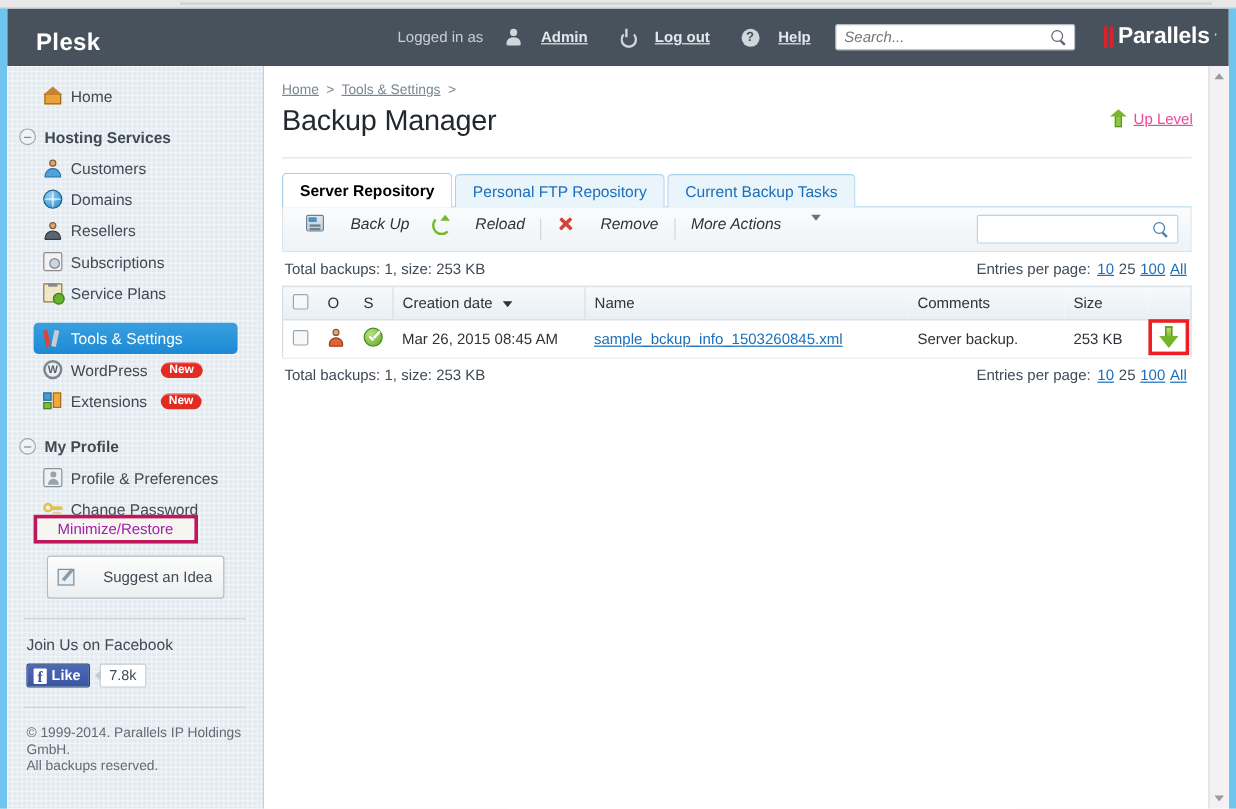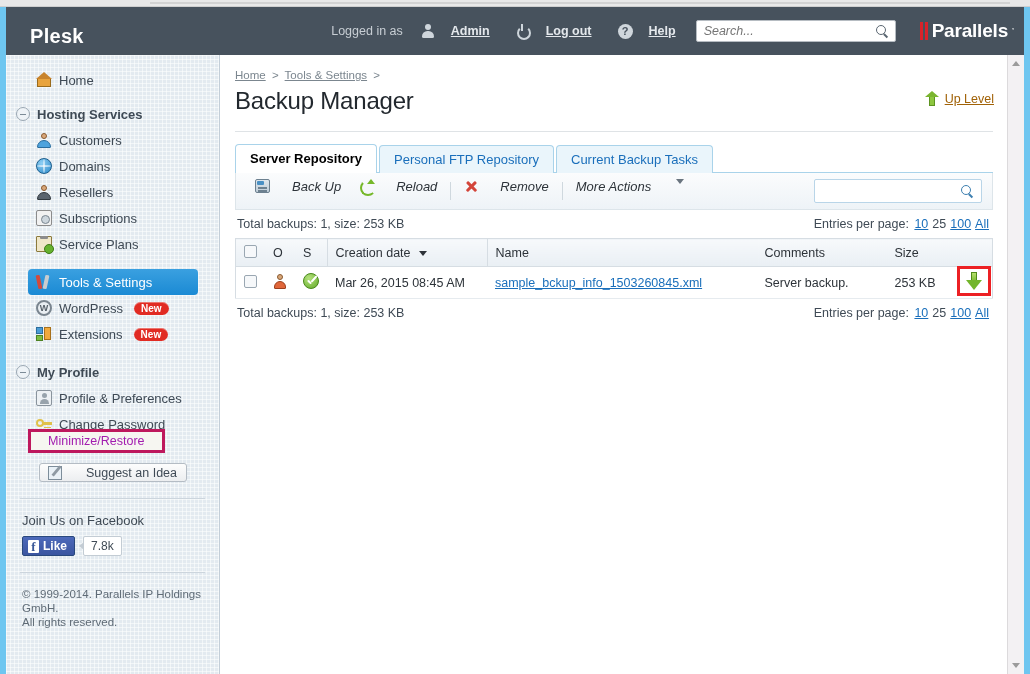--- a/index.html
+++ b/index.html
@@ -351,21 +351,21 @@
     position: absolute; left: 22px; top: 422px;
     background: #f6f6f1;
     border: 3px solid #be185d;
     padding: 2px 17px;
     font-size: 12.5px; color: #a21caf;
     white-space: nowrap;
     z-index: 40;
   }
   #suggest-btn {
     margin: 0 auto; margin-top: 14px;
-    width: 148px; height: 19px;
+    width: 148px; height: 36px;
     background: linear-gradient(#fdfdfd, #eceef0);
     border: 1px solid #b4bcc4; border-radius: 3px;
     display: flex; align-items: center; justify-content: center; gap: 24px;
     font-size: 12.5px; color: #3f4a55; cursor: pointer;
   }
   .ico-suggest {
     width: 14px; height: 14px; position: relative;
     background: #e9f1f7; border: 1px solid #7d8d9a;
   }
   .ico-suggest::after {
@@ -433,21 +433,21 @@
   #page-title {
     margin-top: 6px;
     font-size: 24px; color: #22282e; font-weight: normal;
     letter-spacing: -0.2px;
   }
   #uplevel {
     position: absolute; right: 30px; top: 84px;
     display: flex; align-items: center; gap: 6px;
     font-size: 12.5px; cursor: pointer;
   }
-  #uplevel .lbl { color: #a16207; text-decoration: underline; }
+  #uplevel .lbl { color: #ec4899; text-decoration: underline; }
   .ico-uparrow {
     position: relative; width: 14px; height: 15px;
   }
   .ico-uparrow::before {
     content: ""; position: absolute; left: 4px; top: 5px;
     width: 6px; height: 10px; background: #8dc63f; border: 1px solid #5d9321;
     box-sizing: border-box;
   }
   .ico-uparrow::after {
     content: ""; position: absolute; left: 0px; top: 0px;
@@ -837,21 +837,21 @@
           <span class="f">f</span>
           <span>Like</span>
         </div>
         <div id="fb-count">7.8k</div>
       </div>
 
       <div class="sb-divider"></div>
 
       <div id="copyright">
         <div>© 1999-2014. Parallels IP Holdings GmbH.</div>
-        <div>All rights reserved.</div>
+        <div>All backups reserved.</div>
       </div>
     </div>
 
     <div id="tooltip-minrestore">Minimize/Restore</div>
 
     <div id="content">
 
       <div id="breadcrumb">
         <a>Home</a>
         <span class="sep">&gt;</span>

